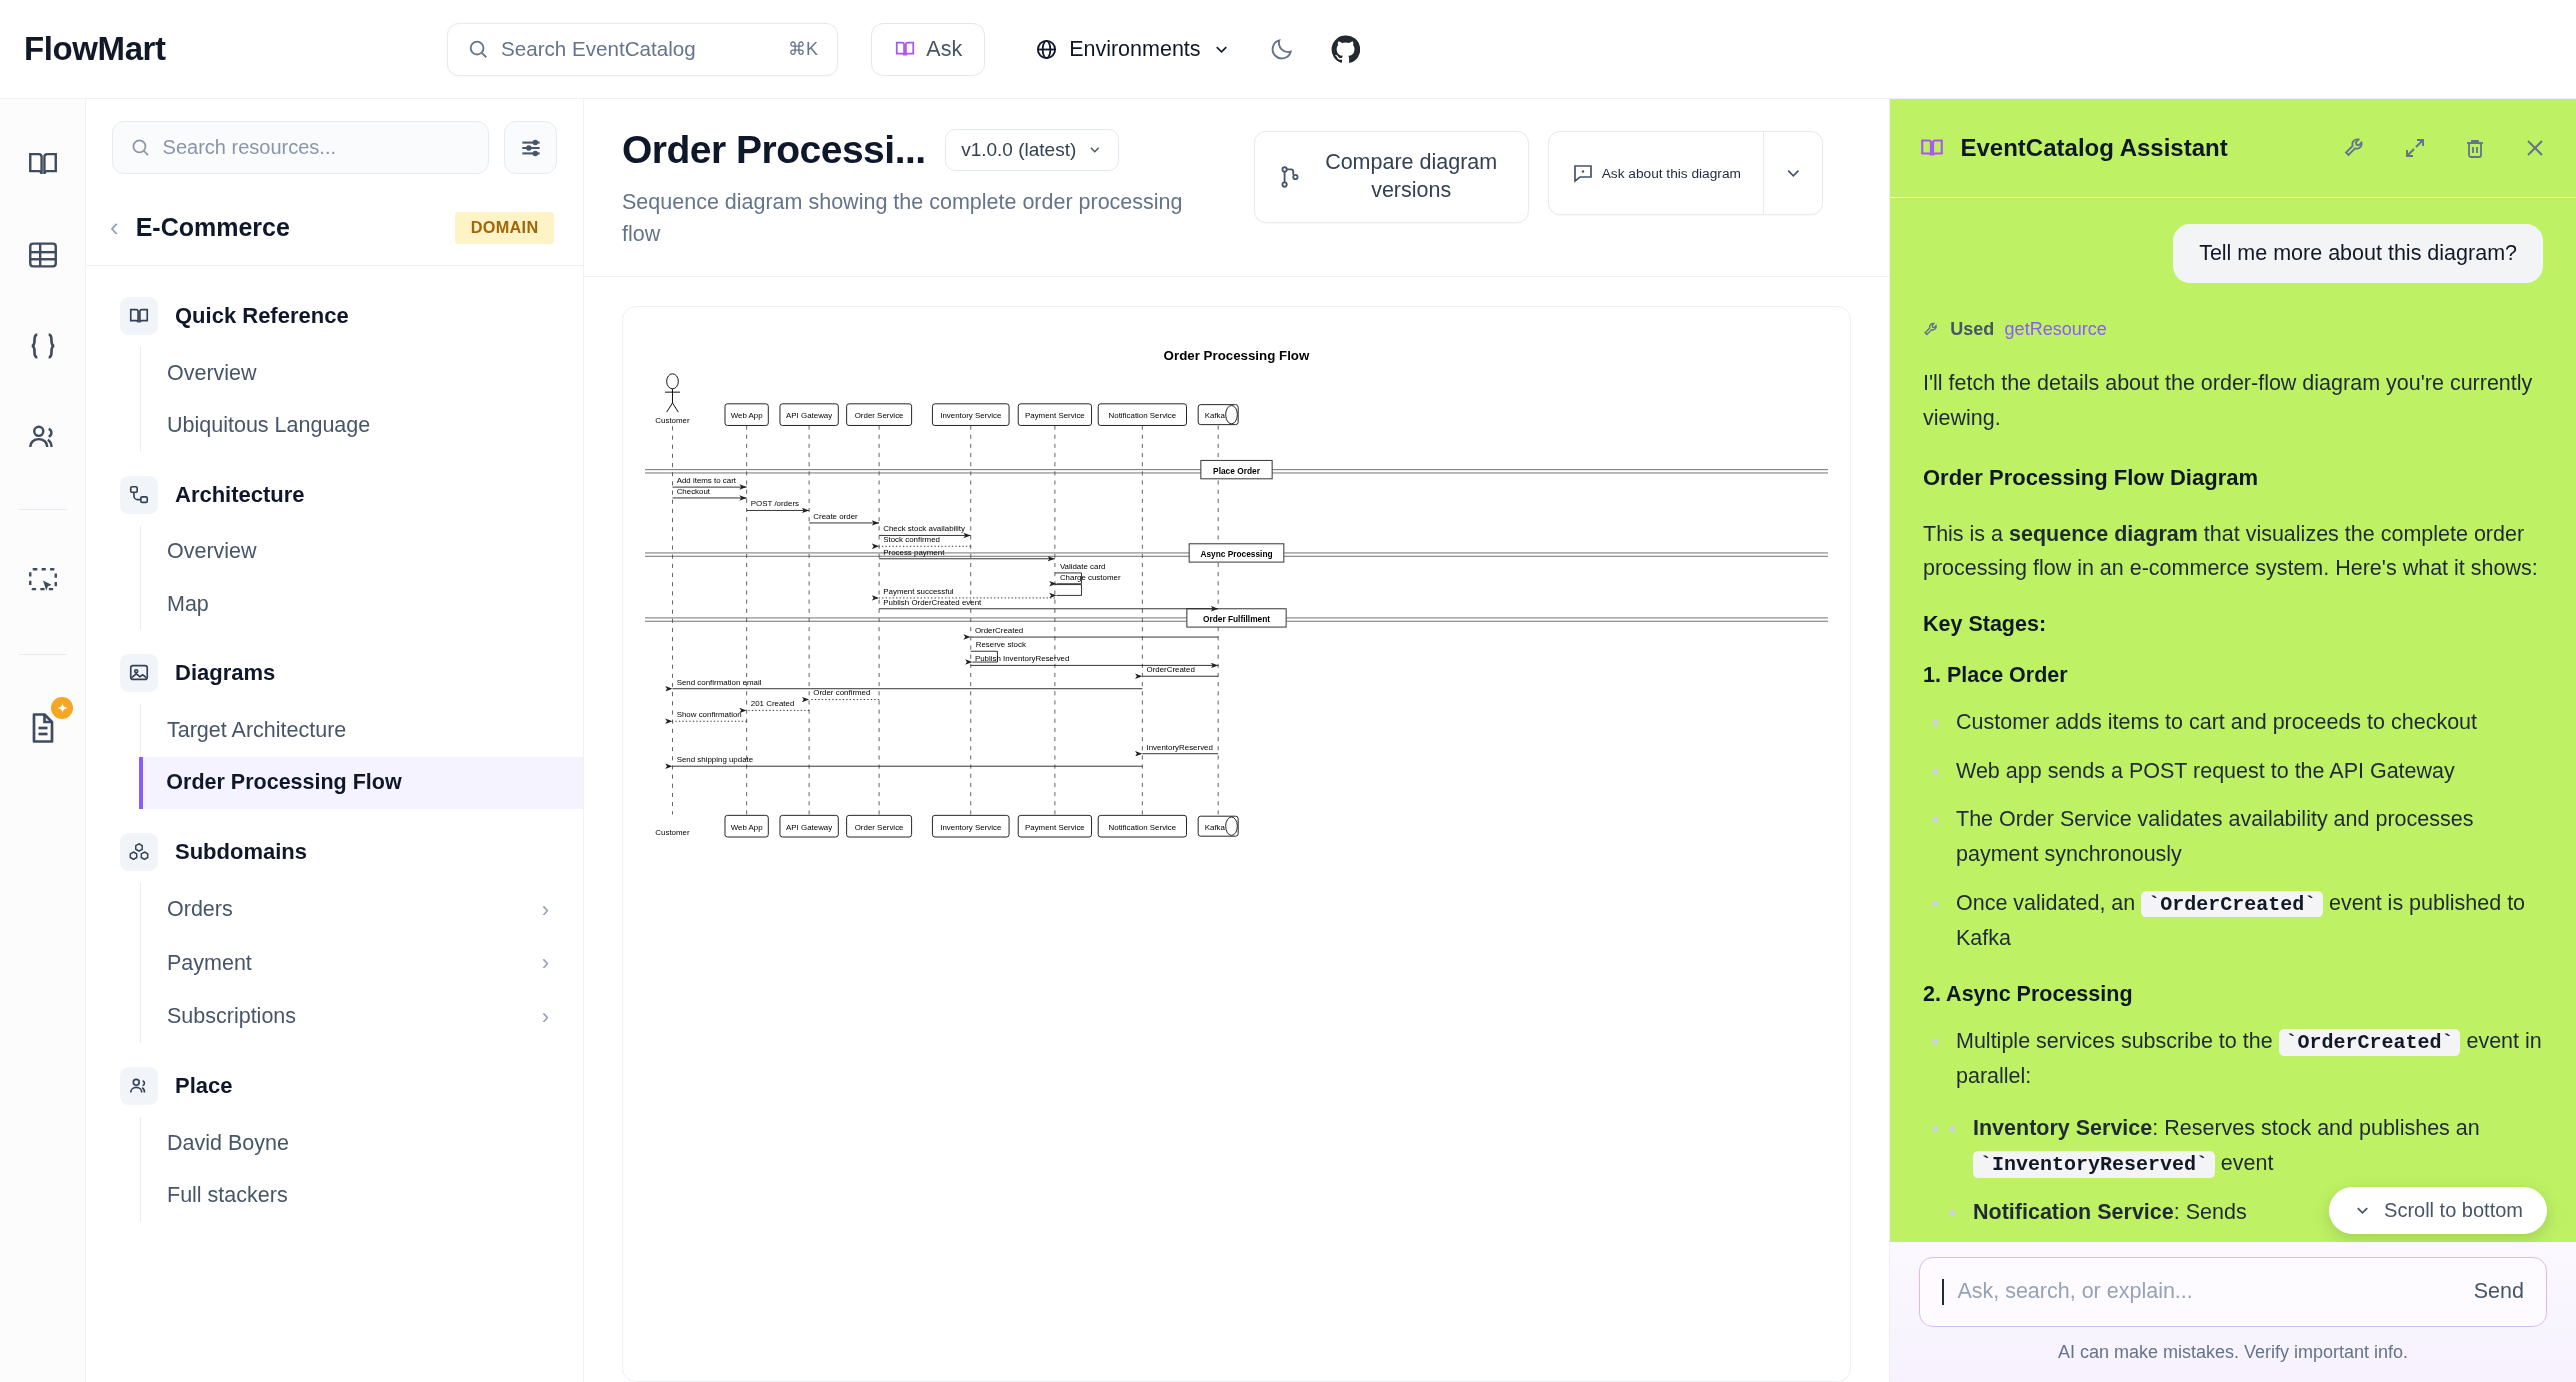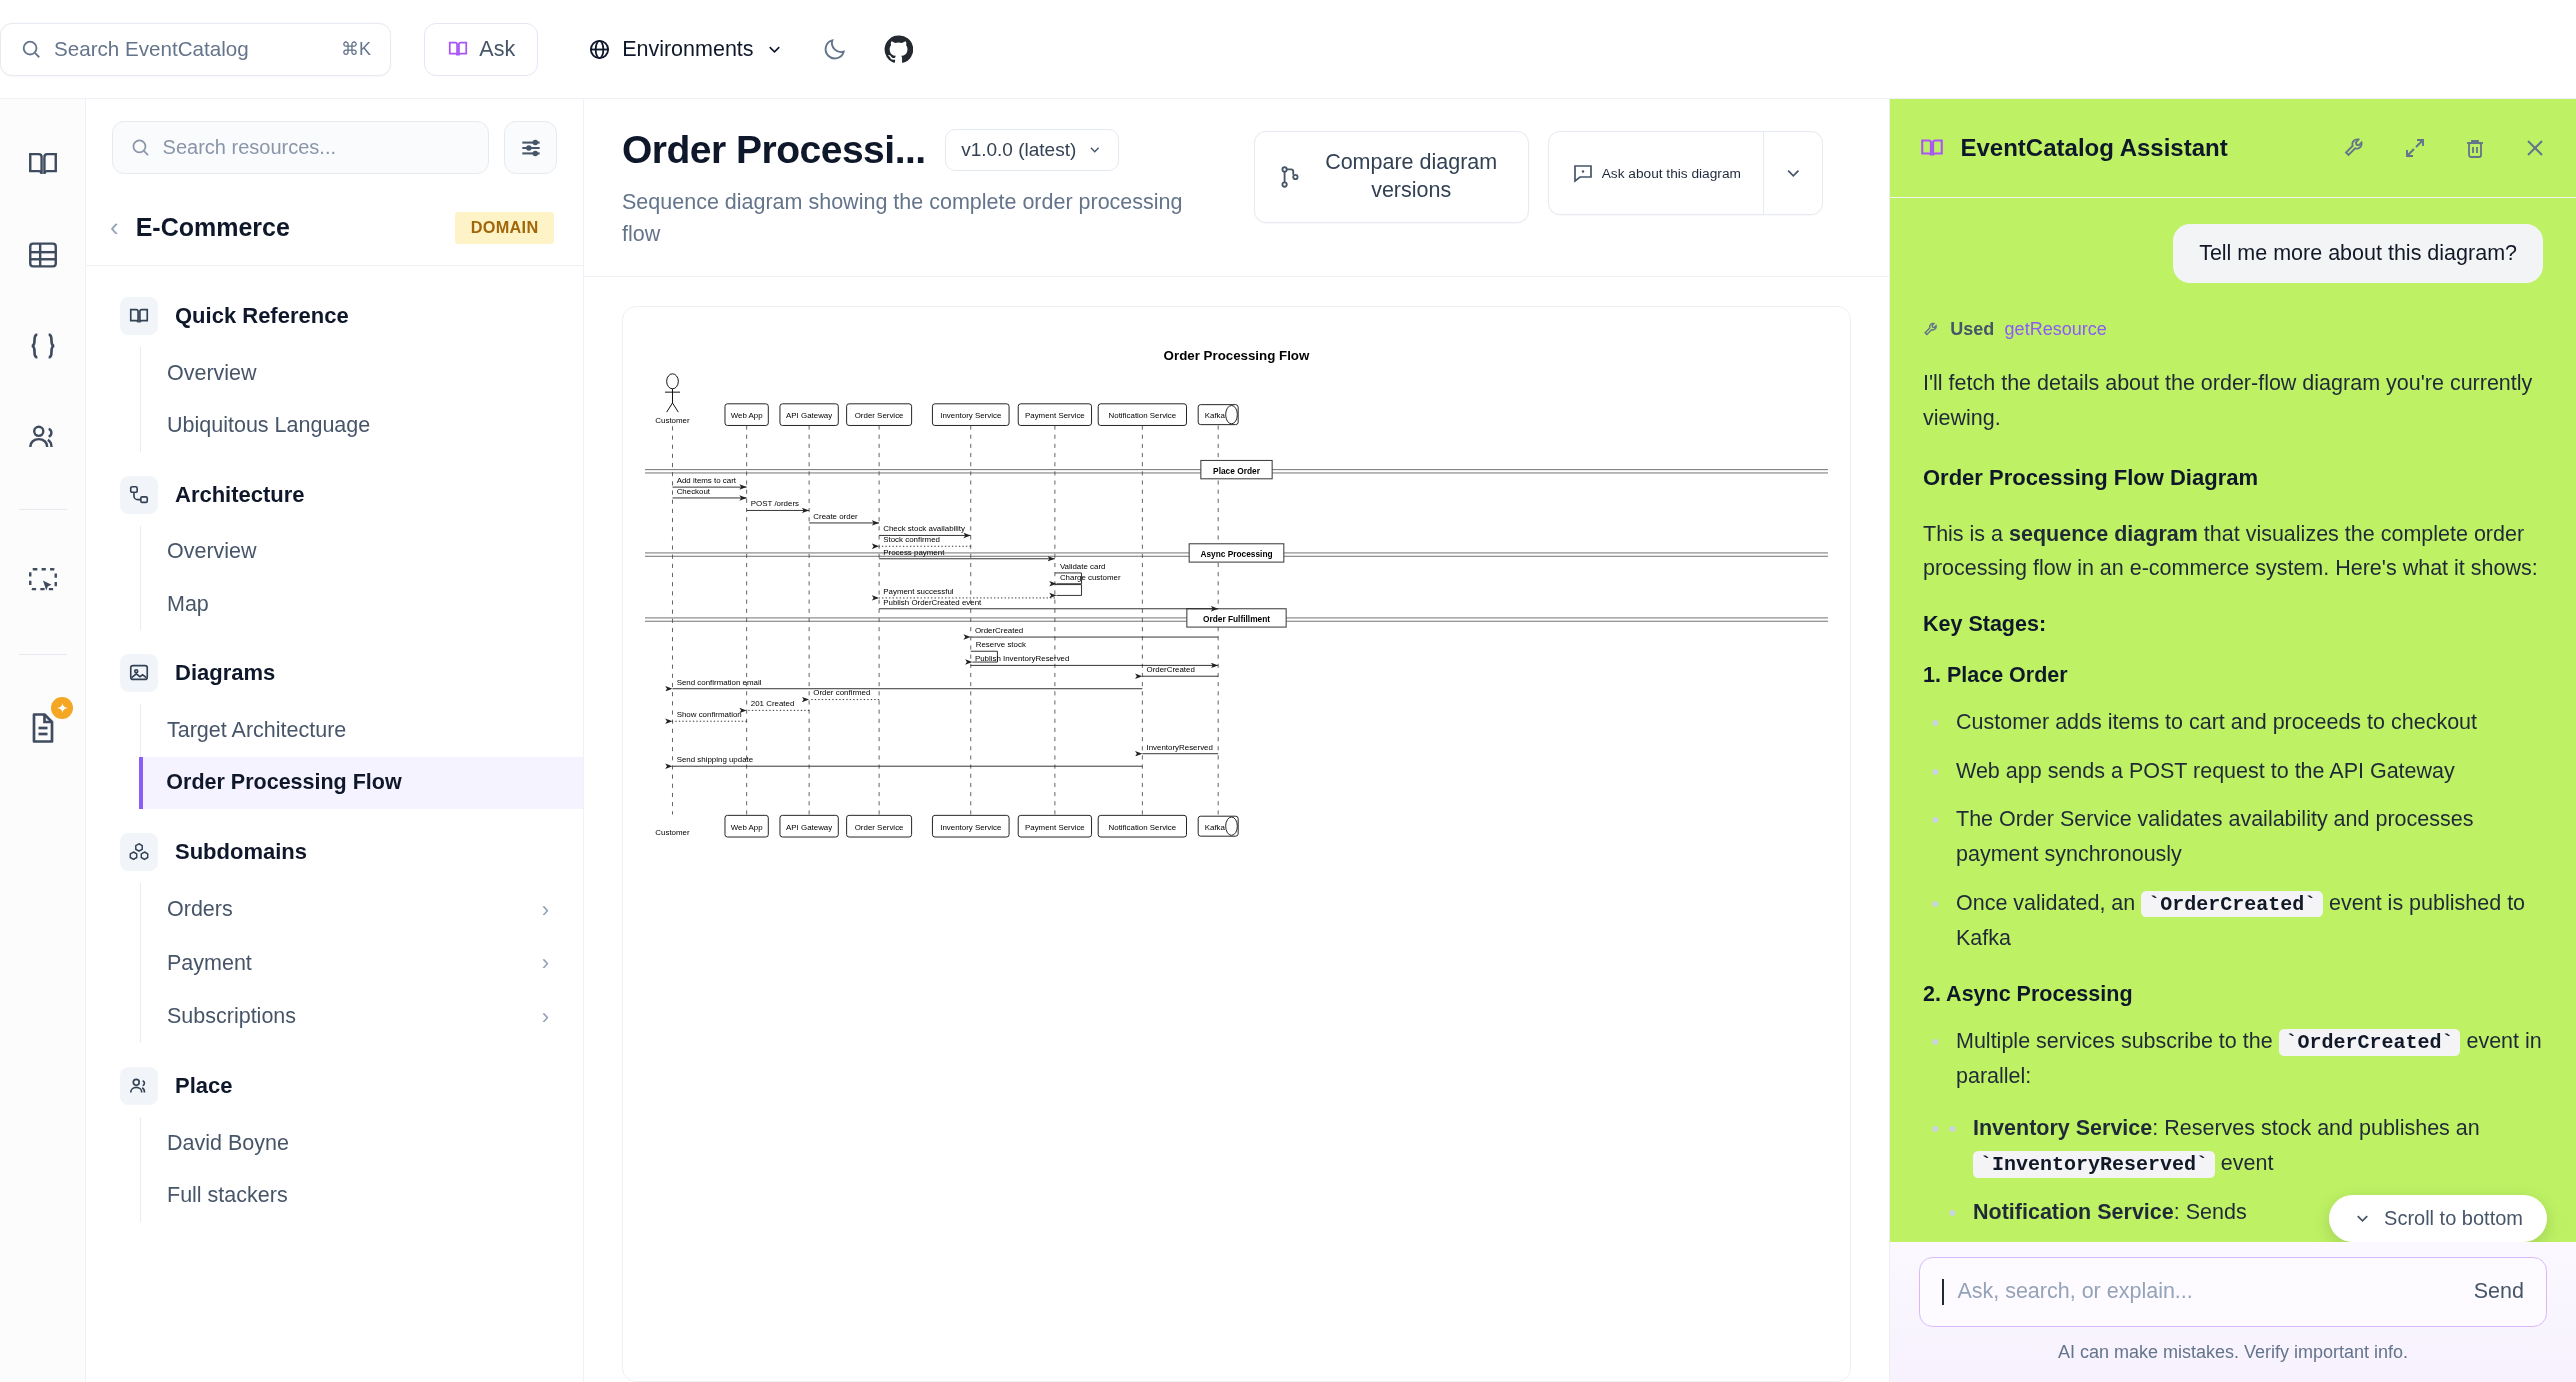--- a/index.html
+++ b/index.html
@@ -174,21 +174,21 @@
   ul.bul > li::before {
     content: "•"; position: absolute; left: 8.6px; top: 0; color: #cbd5e1; font-size: 22px;
   }
   ul.bul ul.bul { margin-left: 17px; }
   code.inl {
     font-family: "Liberation Mono", monospace; background: #f4f4f7; border-radius: 5.2px;
     padding: 1.7px 6.9px; font-weight: 700; font-size: 20px; color:#111827;
   }
   b { font-weight: 700; }
   .scroll-bottom {
-    position: absolute; right: 29px; bottom: 0; background:#fff; border-radius: 858px;
+    position: absolute; right: 29px; bottom: 8px; background:#fff; border-radius: 858px;
     box-shadow: 0 5.2px 17px rgba(16,24,40,.16); padding: 12px 24px; display:flex;
     align-items:center; gap: 12px; font-size: 20px; color:#475569; cursor:pointer;
   }
   .assist-foot {
     flex: 0 0 auto; padding: 15.5px 29px 19px 29px;
     background: linear-gradient(180deg,#fbf8ff 0%, #f7f2fe 100%);
   }
   .composer {
     border: 1.7px solid #d8b9fb; border-radius: 13.7px; background: #fdfbff;
     display: flex; align-items: center; padding: 20.6px 22px; gap: 13.7px;
@@ -197,20 +197,21 @@
   .composer .ph { flex:1; font-size: 21.5px; color:#94a3b8; }
   .composer .send { font-size: 21.5px; color: #475569; cursor: pointer; }
   .disclaimer { text-align: center; margin-top: 15.5px; font-size: 18px; color:#64748b; }
 </style>
 </head>
 <body>
 
 <div class="app">
 
   <div class="topbar">
+    <div class="brand">FlowMart</div>
 
     <div class="global-search">
       <svg width="22" height="22" viewBox="0 0 24 24" fill="none" stroke="#64748b" stroke-width="2">
         <circle cx="11" cy="11" r="7"></circle>
           <line x1="16.5" y1="16.5" x2="21" y2="21"></line>
       </svg>
       <div class="ph">Search EventCatalog</div>
       <div class="kbd">⌘K</div>
     </div>
 

